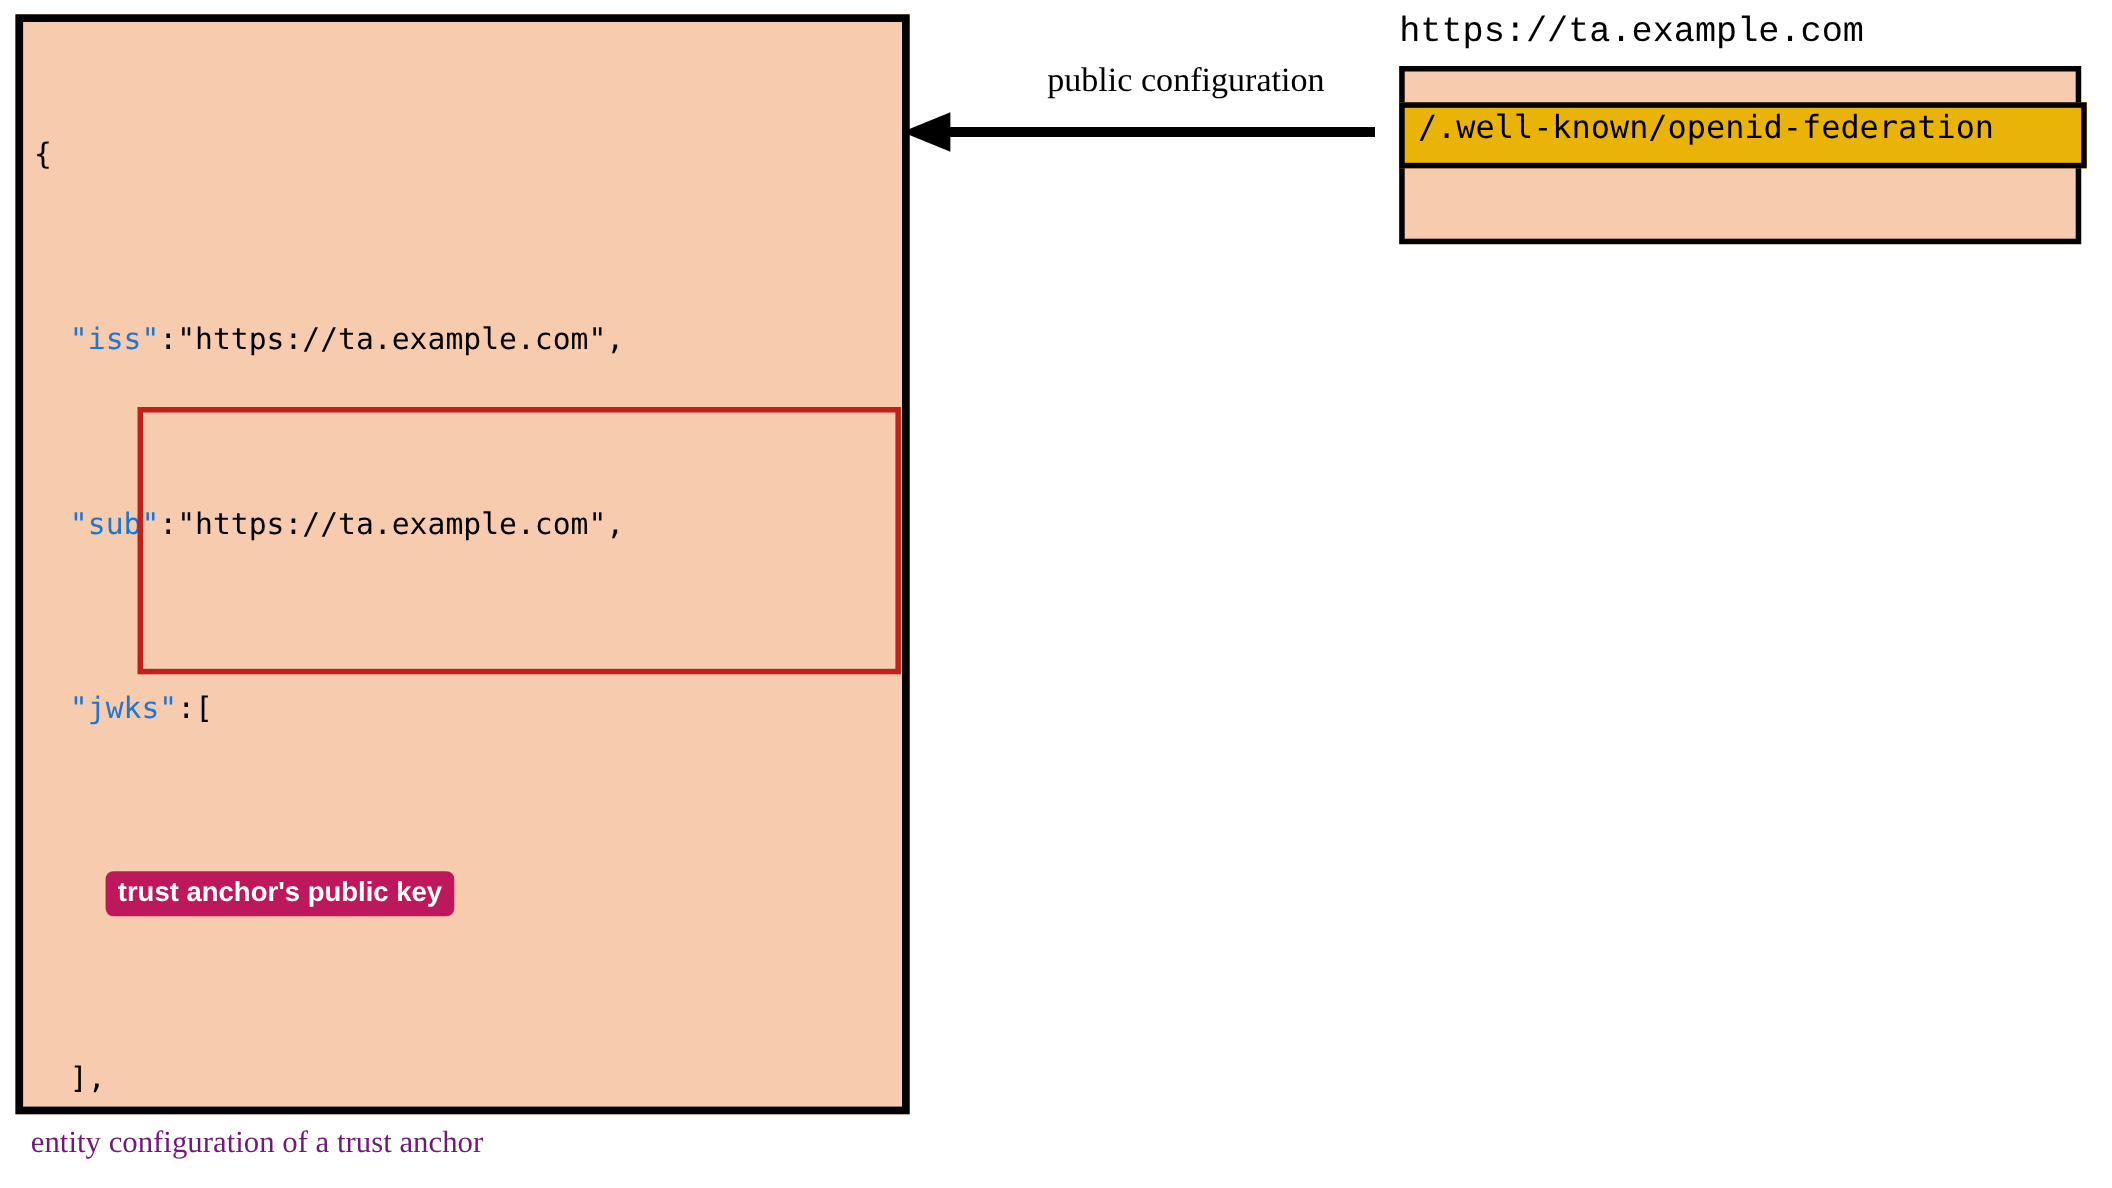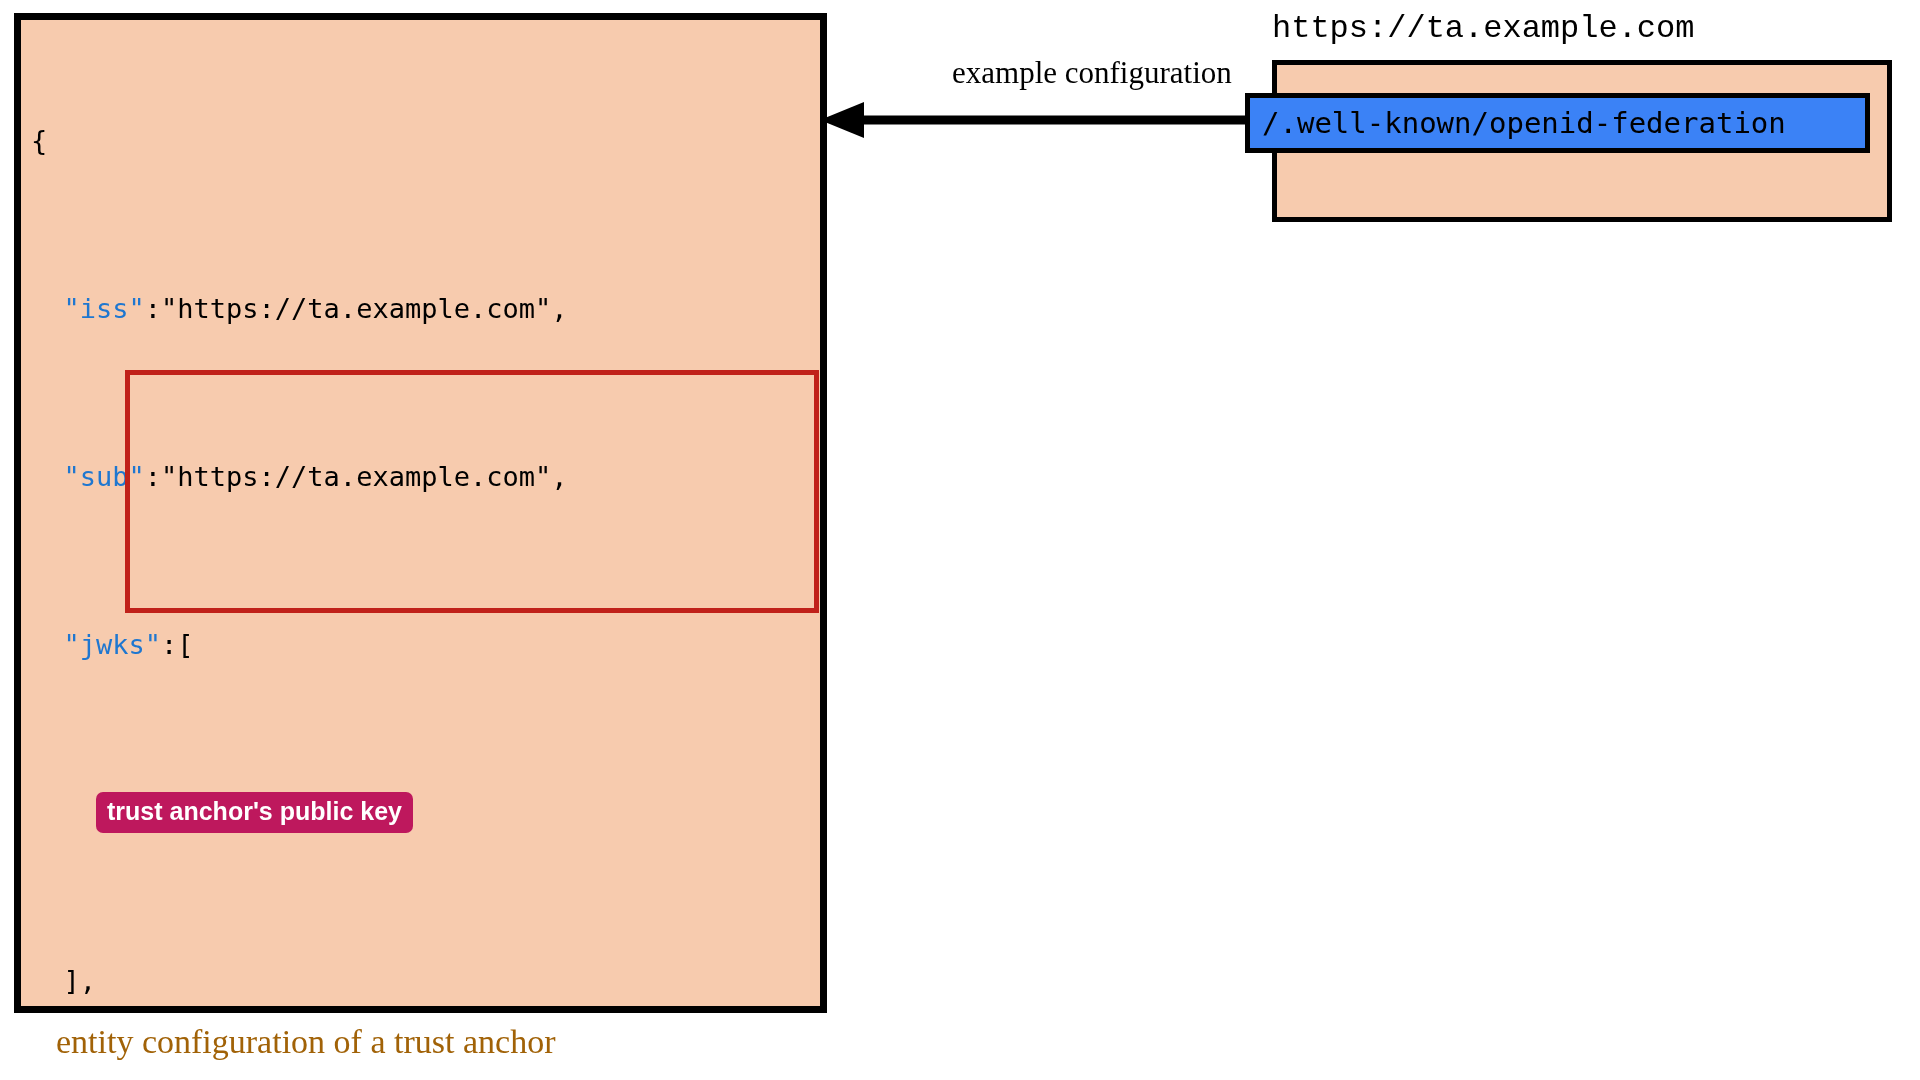--- a/index.html
+++ b/index.html
@@ -68,24 +68,23 @@
     box-sizing: border-box;
     pointer-events: none;
   }
 
   
   #ec-caption {
     position: absolute;
     left: 28px;
     top: 1023px;
     font-family: "Liberation Serif", serif;
-    font-size: 34px;
-    color: #a16207;
-    white-space: nowrap;
-    margin-left: 28px;
+    font-size: 28px;
+    color: #701a75;
+    white-space: nowrap;
   }
 
   
   #ta-host-label {
     position: absolute;
     left: 1272px;
     top: 10px;
     font-family: Liberation Mono, monospace;
     font-size: 32px;
     color: #000000;
@@ -98,29 +97,28 @@
     top: 60px;
     width: 620px;
     height: 162px;
     background: #f7cbae;
     border: 5px solid #000000;
     box-sizing: border-box;
   }
 
   #wellknown-box {
     position: absolute;
-    left: 1245px;
+    left: 1272px;
     top: 93px;
     width: 625px;
     height: 60px;
-    background: #3b82f6;
+    background: #eab308;
     border: 5px solid #000000;
     box-sizing: border-box;
     display: flex;
-    align-items: center;
     padding-left: 12px;
   }
   #wellknown-path {
     font-family: "DejaVu Sans Mono", monospace;
     font-size: 29px;
     color: #000000;
     white-space: nowrap;
   }
 
   
@@ -192,18 +190,18 @@
 <div id="ec-caption">entity configuration of a trust anchor</div>
 
 <div id="ta-host-label">https://ta.example.com</div>
 
 <div id="ta-host-box"></div>
 
 <div id="wellknown-box">
   <span id="wellknown-path">/.well-known/openid-federation</span>
 </div>
 
-<div id="arrow-label">example configuration</div>
+<div id="arrow-label">public configuration</div>
 
 <svg id="arrow-svg" viewBox="0 0 430 46" xmlns="http://www.w3.org/2000/svg">
   <line x1="38" y1="20" x2="430" y2="20" stroke="#000000" stroke-width="9"></line>
   <polygon points="0,20 44,2 44,38" fill="#000000"></polygon>
 </svg>
 
 </body></html>

